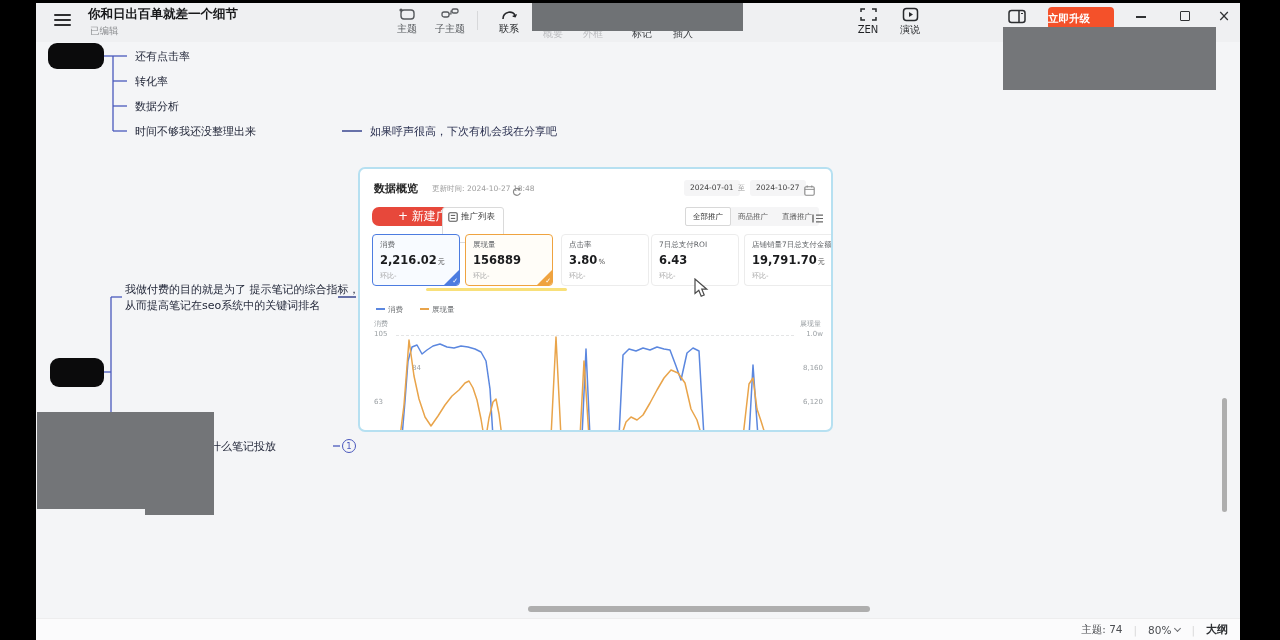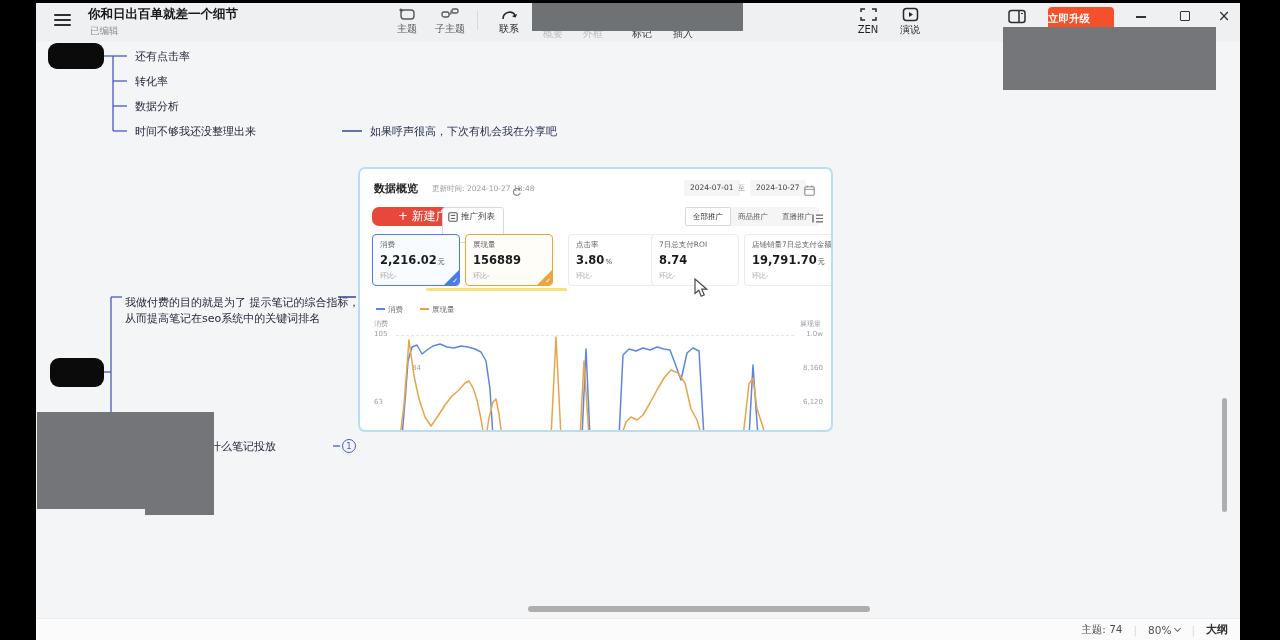--- a/index.html
+++ b/index.html
@@ -47,21 +47,21 @@
 
   
   #map-lines { position:absolute; left:0; top:0; z-index:1; pointer-events:none; }
   .bnode { position:absolute; background:#0b0b0c; border-radius:9px; z-index:2; cursor:pointer; }
   #bnode-1 { left:12px; top:43px; width:56px; height:26px; }
   #bnode-2 { left:14px; top:358px; width:54px; height:29px; }
   .map-text { position:absolute; font-size:11px; color:#23283a; white-space:nowrap; z-index:2; cursor:pointer; }
   #branch-0 { left:99px; top:49px; } #branch-1 { left:99px; top:74px; }
   #branch-2 { left:99px; top:99px; } #branch-3 { left:99px; top:124px; }
   #rel-note { left:334px; top:124px; color:#2a3050; }
-  #purpose { left:89px; top:295px; line-height:16px; }
+  #purpose { left:89px; top:282px; line-height:16px; }
   #partial-node { left:174px; top:439px; }
   #collapse-badge { position:absolute; left:306px; top:439px; width:14px; height:14px; border:1.2px solid #4a58bd; border-radius:50%;
     color:#4a58bd; font-size:8.5px; line-height:12px; text-align:center; background:#f4f5f7; z-index:2; cursor:pointer; }
 
   
   #dash { position:absolute; left:322px; top:167px; width:475px; height:265px; background:#fff;
     border:2px solid #b6e0f1; border-radius:7px; overflow:hidden; z-index:2; cursor:pointer; }
   .d-abs { position:absolute; }
   #d-title { left:14px; top:12px; font-size:11px; font-weight:bold; color:#262626; }
   #d-updated { left:72px; top:15px; font-size:7.5px; color:#9d9d9d; }
@@ -82,21 +82,21 @@
   #d-listicon { left:452px; top:40px; }
 
   .m-card { position:absolute; top:65px; width:88px; height:52px; background:#fff; border:1px solid #ececec; border-radius:4px;
     padding:5px 7px; overflow:hidden; }
   .m-label { font-size:7.5px; color:#5f6266; white-space:nowrap; }
   .m-val { font-size:11.5px; font-weight:bold; color:#1b1c1e; margin-top:3px; white-space:nowrap; }
   .m-unit { font-size:7px; font-weight:normal; color:#4a4a4a; margin-left:1px; }
   .m-cmp { font-size:7px; color:#a5a5a5; margin-top:4px; }
   #card-0 { left:12px; border:1.4px solid #4c7ce0; background:#f8fbff; }
   #card-1 { left:105px; border:1.4px solid #efa33f; background:#fffdf8; }
-  #card-2 { left:208px; } #card-3 { left:291px; } #card-4 { left:384px; width:95px; border-right:none; }
+  #card-2 { left:201px; } #card-3 { left:291px; } #card-4 { left:384px; width:95px; border-right:none; }
   .corner { position:absolute; right:0; bottom:0; width:0; height:0; border-left:15px solid transparent; }
   #card-0 .corner { border-bottom:15px solid #4c7ce0; }
   #card-1 .corner { border-bottom:15px solid #efa33f; }
   .corner-check { position:absolute; right:1px; bottom:0px; color:#fff; font-size:7px; z-index:1; }
   #hl-yellow { left:66px; top:119px; width:141px; height:3px; background:#f6d64d; opacity:.75; border-radius:2px; }
 
   .legend-item { position:absolute; top:136px; font-size:7.5px; color:#6a6d70; }
   #legend-0 { left:16px; } #legend-1 { left:60px; }
   .dash-mark { display:inline-block; width:9px; height:2px; vertical-align:2px; margin-right:3px; }
   .axis-label { position:absolute; top:150px; font-size:7px; color:#9ba0a4; }
@@ -285,21 +285,21 @@
       <div class="corner"></div>
         <div class="corner-check">✓</div>
     </div>
     <div class="m-card" id="card-2">
       <div class="m-label">点击率</div>
       <div class="m-val"><span>3.80</span><span class="m-unit">%</span></div>
       <div class="m-cmp">环比-</div>
     </div>
     <div class="m-card" id="card-3">
       <div class="m-label">7日总支付ROI</div>
-      <div class="m-val"><span>8.74</span><span class="m-unit"></span></div>
+      <div class="m-val"><span>6.43</span><span class="m-unit"></span></div>
       <div class="m-cmp">环比-</div>
     </div>
     <div class="m-card" id="card-4">
       <div class="m-label">店铺销量7日总支付金额</div>
       <div class="m-val"><span>19,791.70</span><span class="m-unit">元</span></div>
       <div class="m-cmp">环比-</div>
     </div>
     <div class="d-abs" id="hl-yellow"></div>
 
     <div class="legend-item" id="legend-0"><span class="dash-mark" style="background: rgb(91, 135, 223);"></span><span>消费</span></div>

